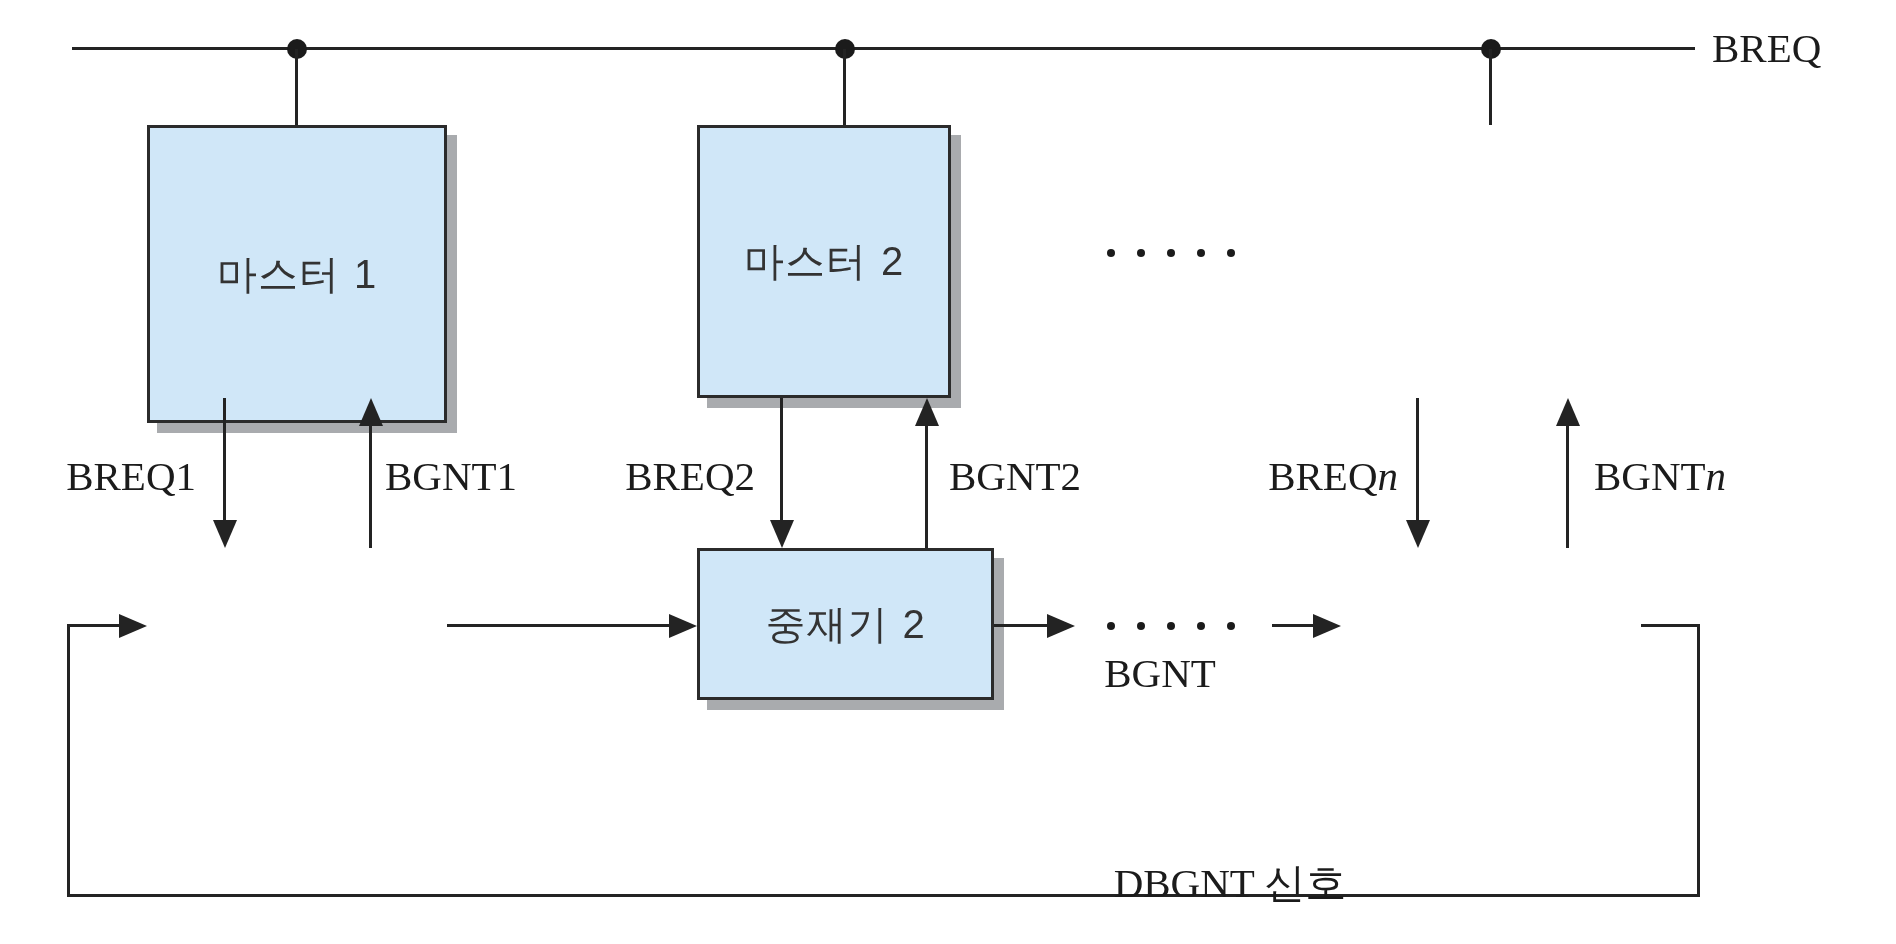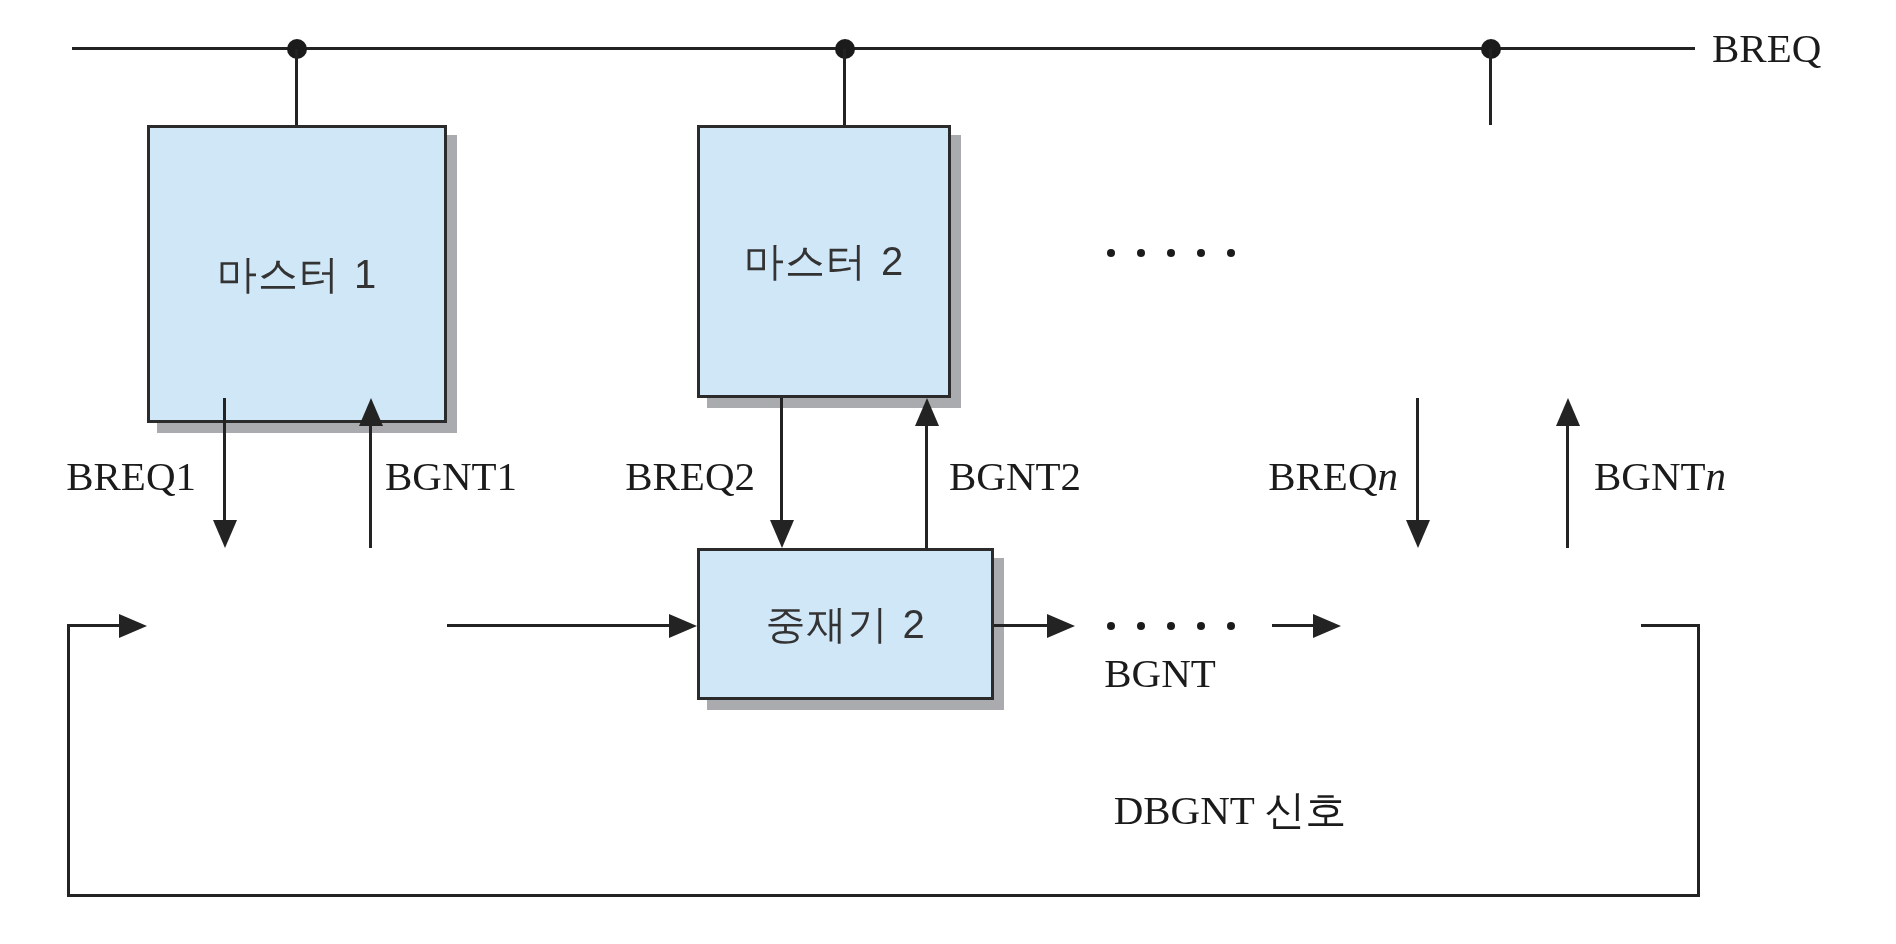--- a/index.html
+++ b/index.html
@@ -128,15 +128,15 @@
   </div>
   <div class="sig ta-c" style="left:1060px;top:653px;width:200px;">BGNT</div>
 
   <div class="hline" style="left:1272px;top:624px;width:43px;"></div>
   <div class="arr arr-right" style="left:1313px;top:614px;"></div>
 
   <div class="hline" style="left:1641px;top:624px;width:59px;"></div>
   <div class="vline" style="left:1697px;top:624px;height:273px;"></div>
   <div class="hline" style="left:67px;top:894px;width:1633px;"></div>
   <div class="vline" style="left:67px;top:624px;height:273px;"></div>
-  <div class="sig ta-c" style="left:1080px;top:790px;width:300px;">DBGNT 신호</div>
+  <div class="sig ta-c" style="left:1080px;top:863px;width:300px;">DBGNT 신호</div>
 
 </div>
 
 </body></html>

